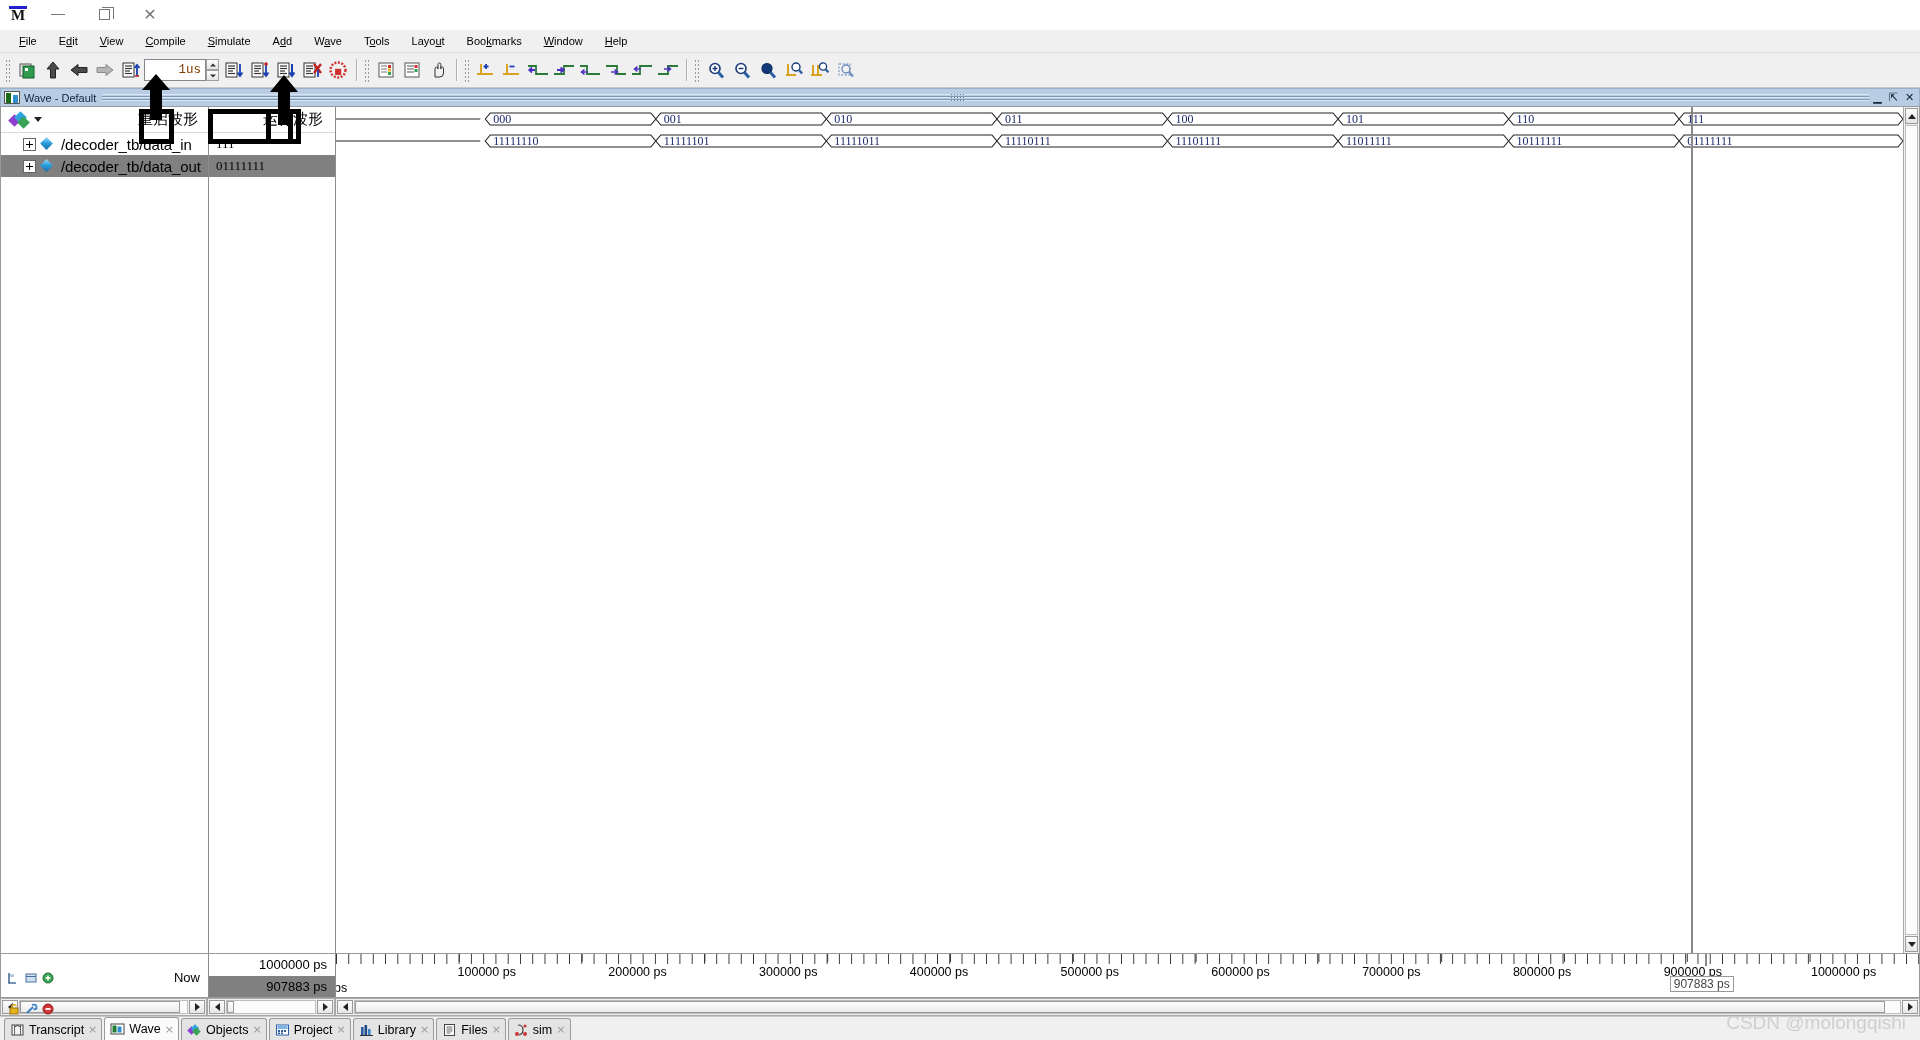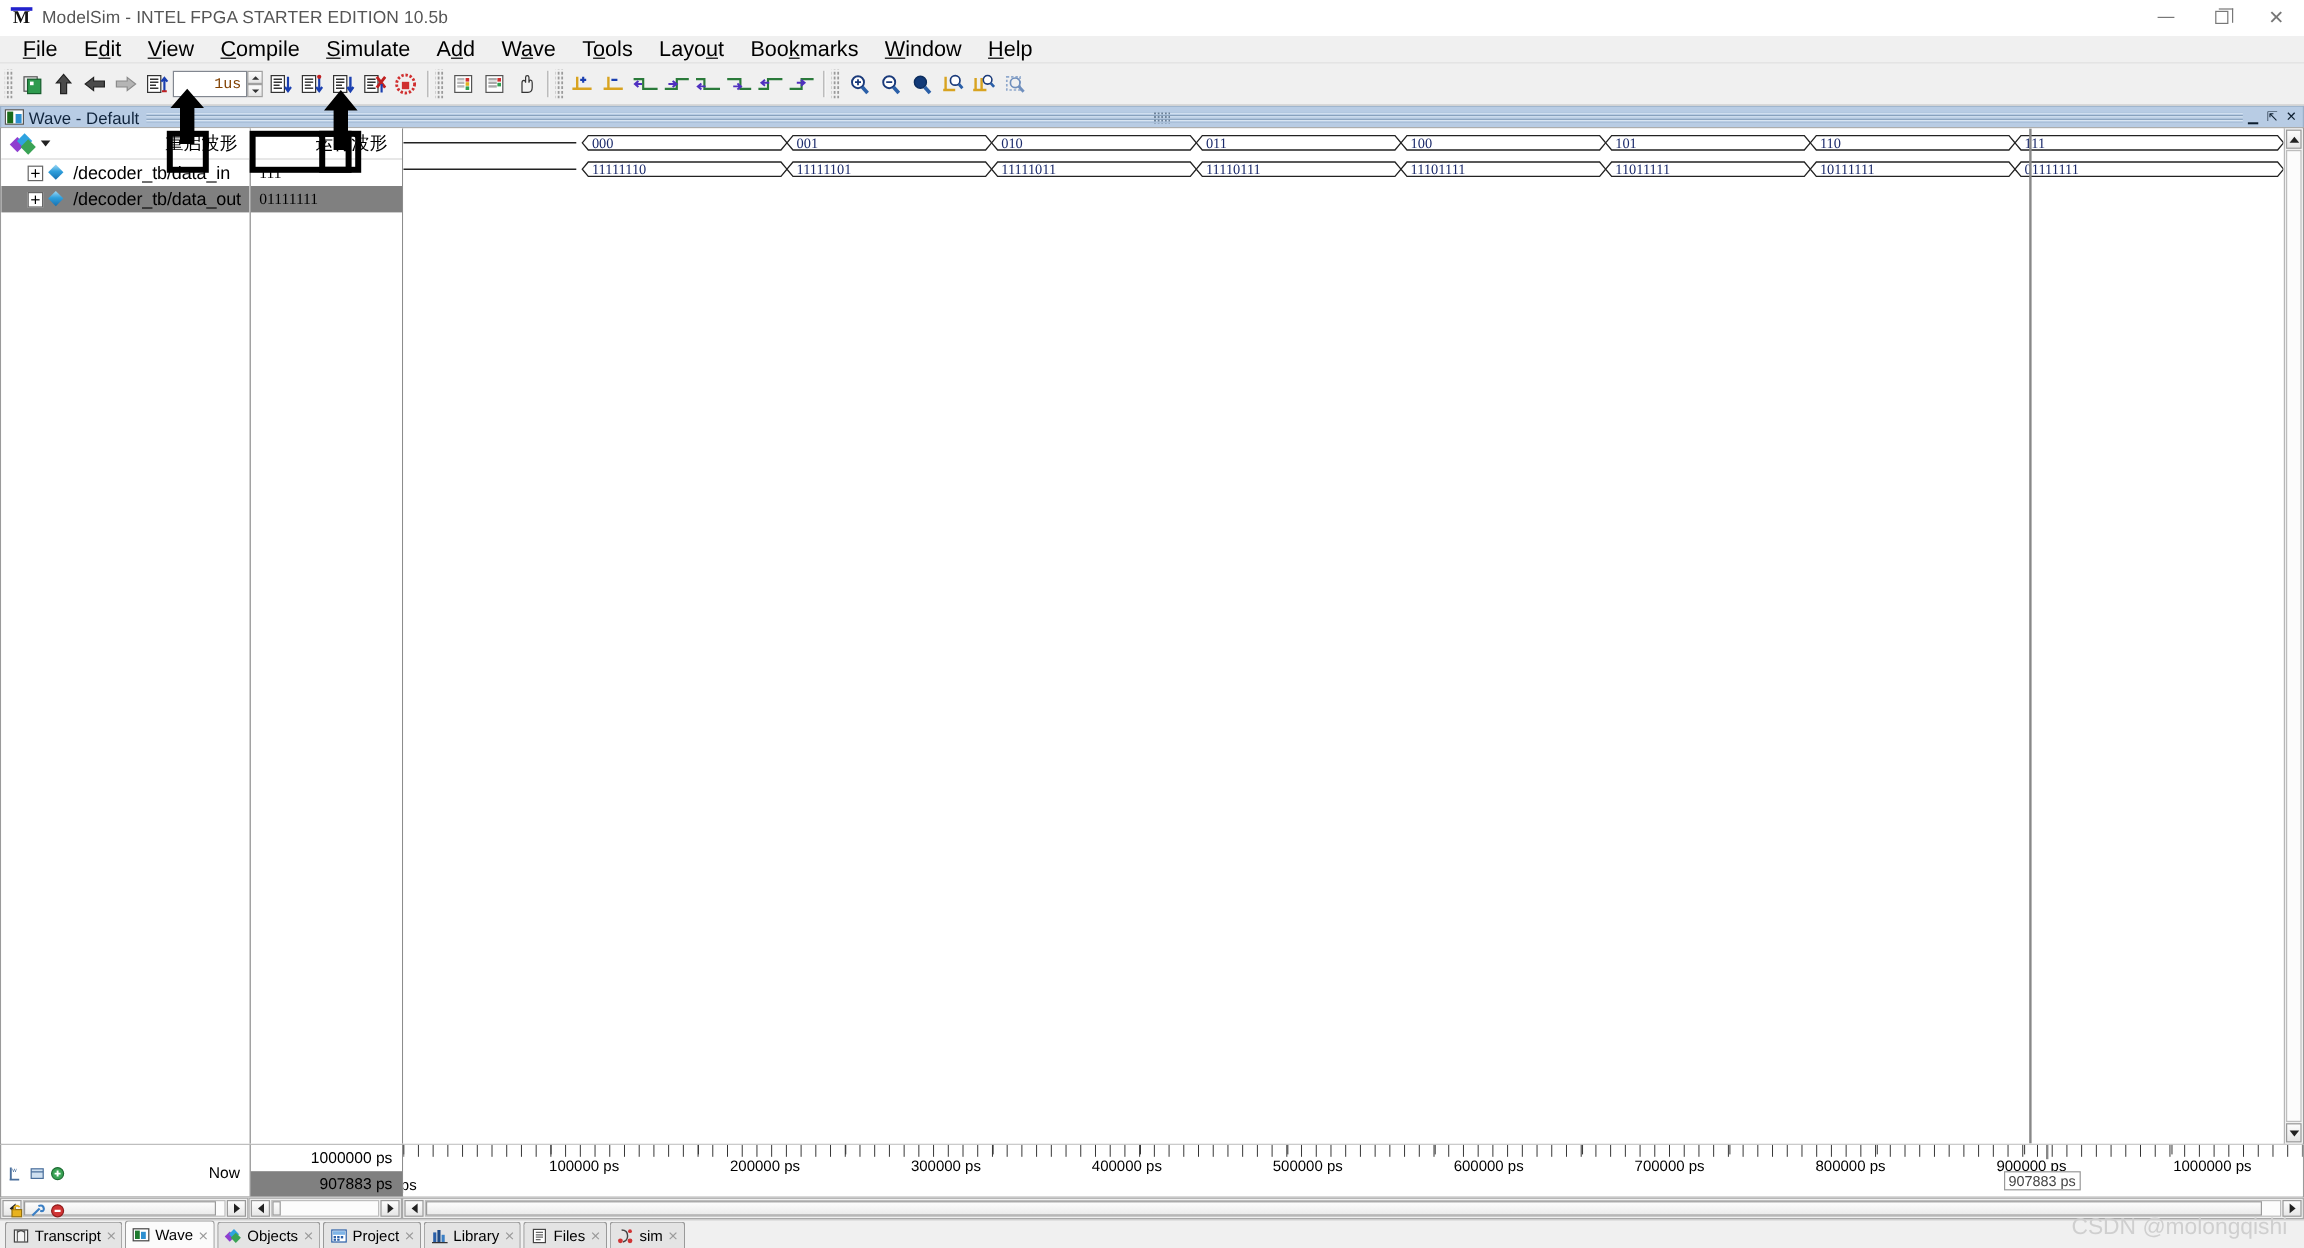--- a/index.html
+++ b/index.html
@@ -49,21 +49,21 @@
   .wb-max::after { content:""; position:absolute; left:2px; top:-3px; width:11px; height:11px; border:1px solid #777; border-bottom:none; border-left:none; }
   .wb-x { font-size: 16px; line-height: 16px; font-family: "DejaVu Sans", sans-serif; }
 
   
   .menubar {
     height: 23px; background: #f0f0f0; display: flex;
     align-items: center; padding-left: 8px; flex: none;
     border-bottom: 1px solid #dcdcdc;
   }
   .menuitem {
-    font-size: 18px; color: #000; padding: 2px 11px;
+    font-size: 11px; color: #000; padding: 2px 11px;
     cursor: default; white-space: nowrap;
   }
   .menuitem u { text-decoration: underline; }
 
   
   .toolbar {
     height: 35px; background: #f0f0f0; display: flex;
     align-items: center; flex: none; padding-left: 4px;
     border-bottom: 1px solid #c8c8c8;
     position: relative;
@@ -99,21 +99,21 @@
   
   .wavewin { flex: 1; display: flex; flex-direction: column; background: #f0f0f0; min-height:0;}
   .wave-titlebar {
     height: 18px; background: #b8cce4; display: flex; align-items: center;
     flex: none; border: 1px solid #9ab0c8; border-bottom:none;
   }
   .wt-icon { width: 16px; height: 13px; margin: 0 4px 0 3px; flex:none;
      background:#fff; border:1px solid #555; position:relative; overflow:hidden;}
   .wt-icon::before{content:"";position:absolute;left:1px;top:1px;width:5px;height:10px;background:#1a6b1a;}
   .wt-icon::after{content:"";position:absolute;left:8px;top:3px;width:5px;height:8px;background:#2d8fd0;}
-  .wt-label { font-size: 14px; color: #10243c; white-space: nowrap; margin-right:6px;}
+  .wt-label { font-size: 11px; color: #10243c; white-space: nowrap; margin-right:6px;}
   .wt-rail { flex: 1; height: 12px; position: relative; }
   .wt-rail::before {
     content: ""; position: absolute; left:0; right:0; top: 2px; height: 8px;
     background:
       linear-gradient(#dae6f3 0 1px, transparent 1px) 0 0/100% 3px repeat-y,
       linear-gradient(#7f99b5 0 1px, transparent 1px) 0 2px/100% 3px repeat-y;
   }
   .wt-grip { position:absolute; left: 48%; top:1px; width:14px; height:10px;
      background-image: radial-gradient(#6a7f96 45%, transparent 46%);
      background-size: 3px 3px; }
@@ -231,21 +231,20 @@
 </style>
 </head>
 <body>
 
 <div id="app">
 
   <div class="titlebar">
     <div class="appicon">
       <span class="mletter">M</span>
     </div>
-    <div class="ttl">ModelSim - INTEL FPGA STARTER EDITION 10.5b</div>
     <div class="winbtns">
       <div class="winbtn">
           <span class="wb-min"></span>
         </div>
       <div class="winbtn">
           <span class="wb-max"></span>
         </div>
       <div class="winbtn close">
           <span class="wb-x">✕</span>
         </div>

